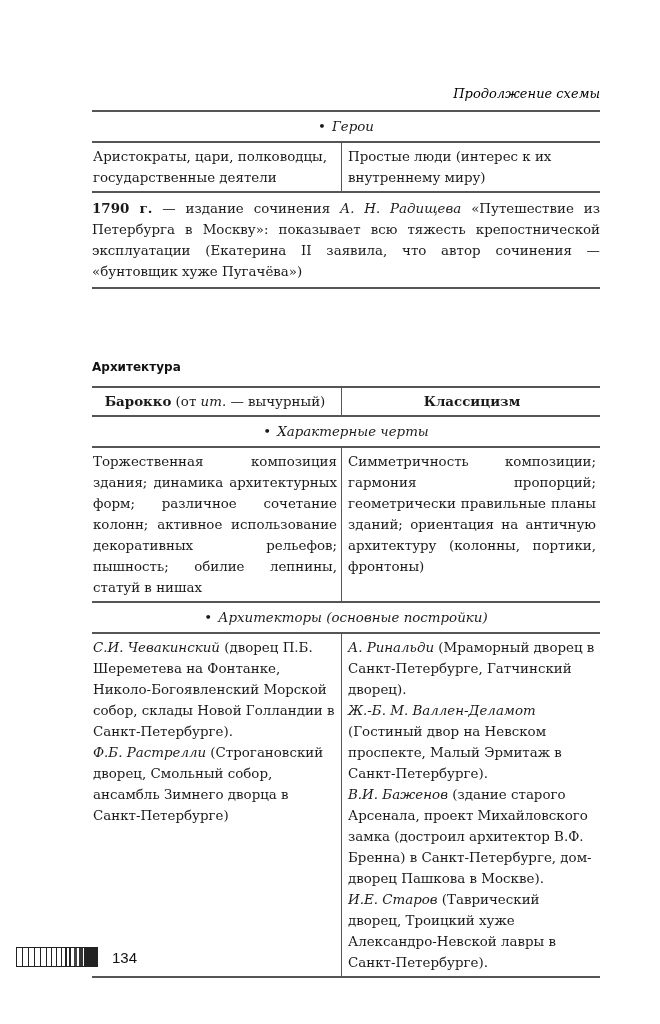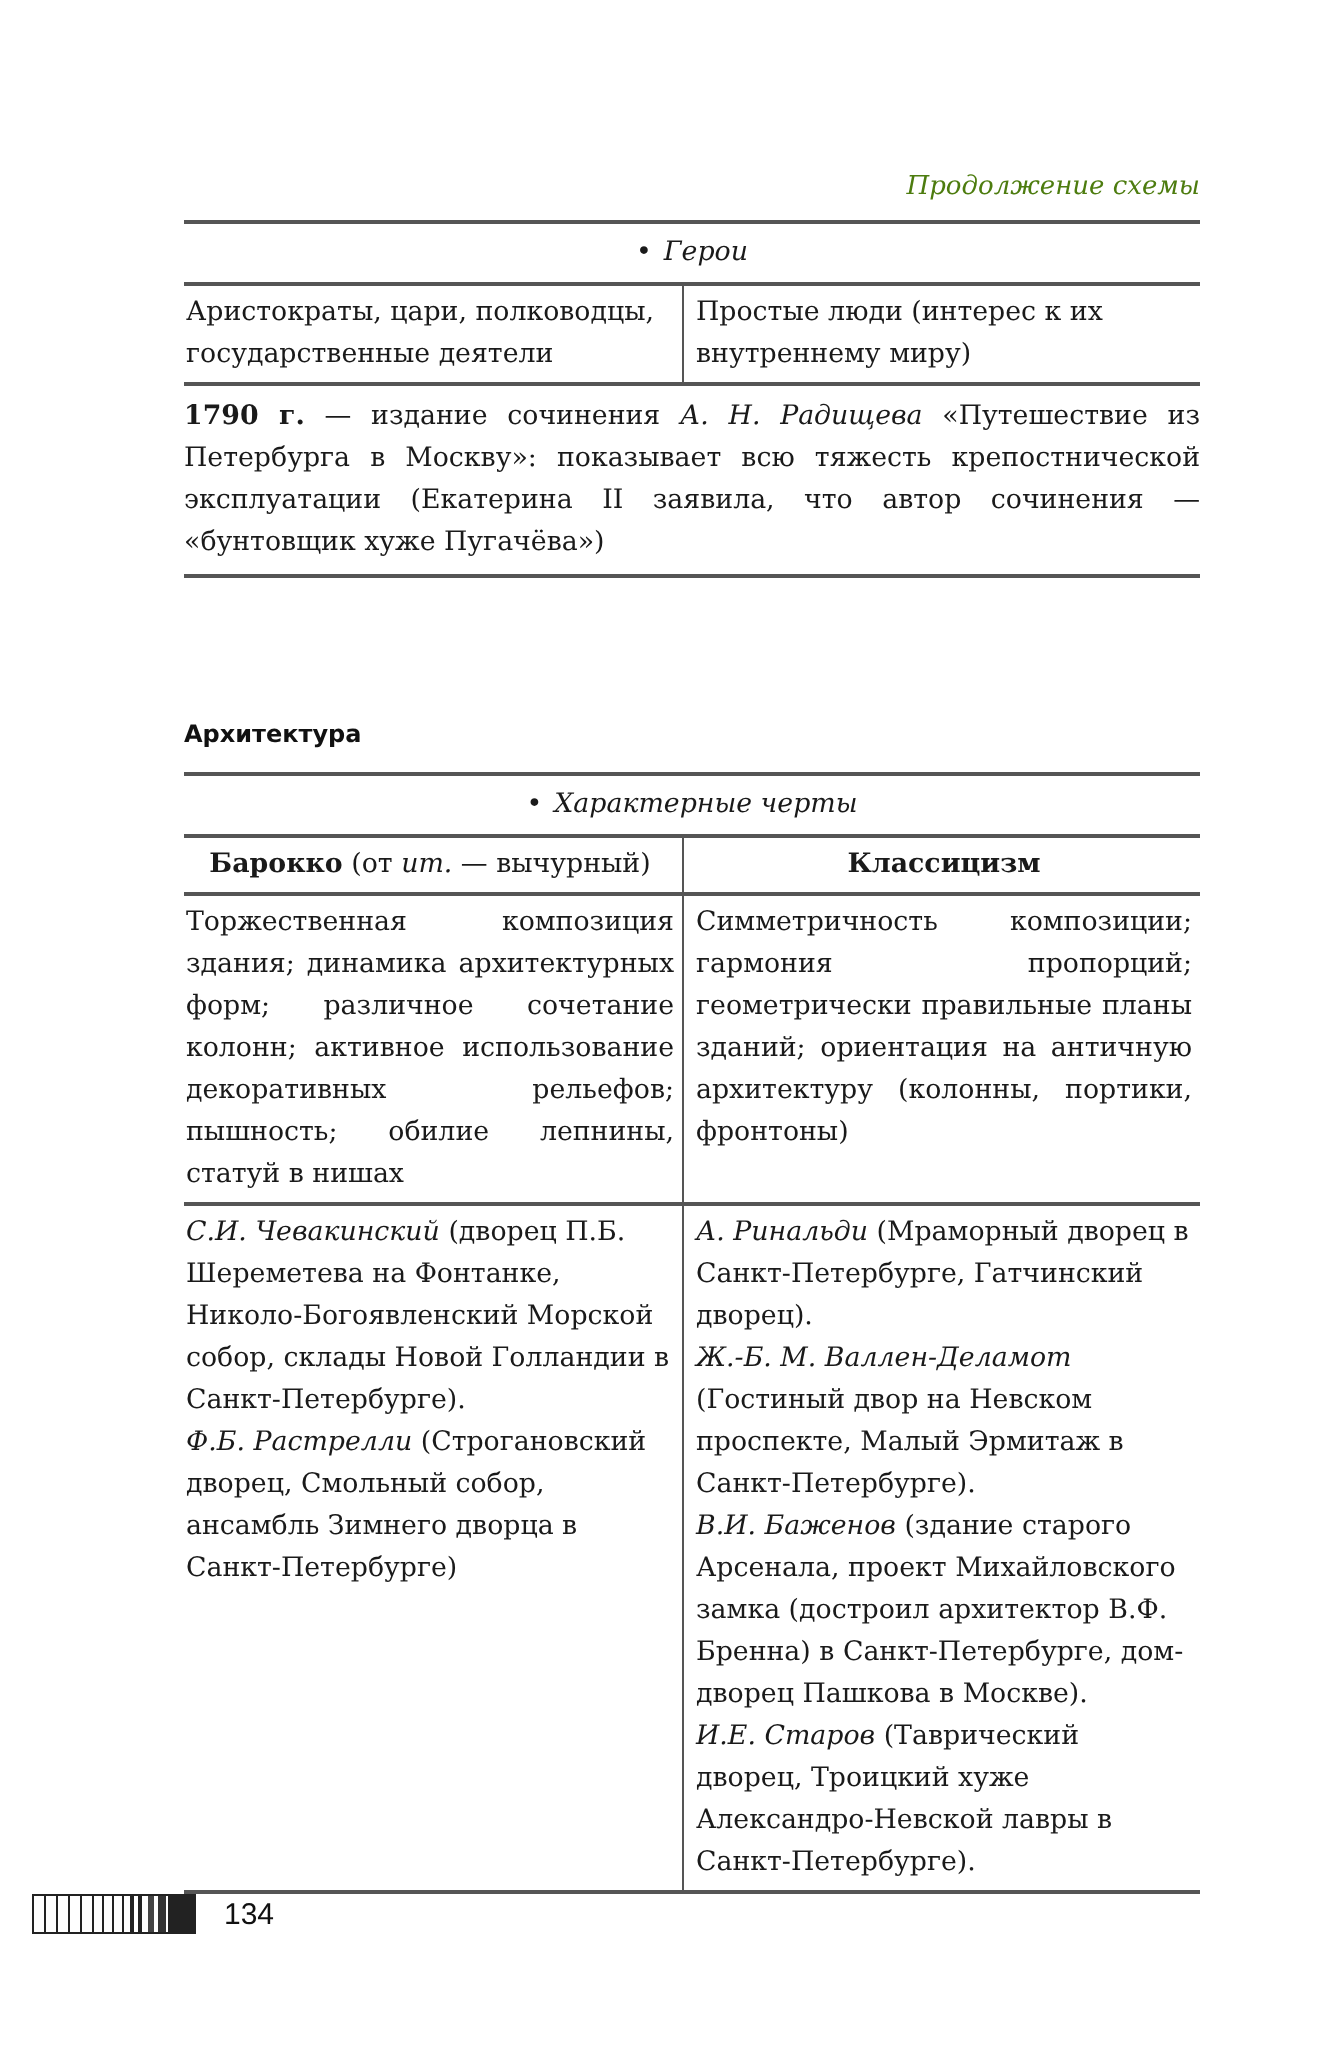--- a/index.html
+++ b/index.html
@@ -3,21 +3,21 @@
   <meta charset="utf-8">
   <style>
     html, body { margin: 0; padding: 0; background: #ffffff; }
     body {
       width: 660px; height: 1024px; position: relative; overflow: hidden;
       font-family: "DejaVu Serif", "Liberation Serif", serif;
       color: #1a1a1a;
     }
     .cont-label {
       position: absolute; left: 92px; top: 86px; width: 508px;
-      text-align: right; font-style: italic; font-size: 13px; color: #4d7c0f;
+      text-align: right; font-style: italic; font-size: 13px; color: #000000;
       font-family: "DejaVu Serif", serif;
     }
     table.scheme {
       position: absolute; left: 92px; width: 508px;
       border-collapse: collapse; font-size: 13.4px; line-height: 21px;
       font-family: "DejaVu Serif", serif;
     }
     table.scheme td {
       vertical-align: top; padding: 3px 4px 3px 1px;
       border-top: 2px solid #555; border-bottom: 2px solid #555;
@@ -68,33 +68,38 @@
     </td>
   </tr>
 </tbody>
   </table>
 
 <div class="section-title">Архитектура</div>
 
 <table class="scheme" style="top:386px;">
   <tbody>
       <tr>
-    <td class="center" colspan="2">
-      <span class="bullet">•</span><span>Характерные черты</span>
-    </td>
-  </tr>
-  <tr>
     <td class="left hdr">
       <span class="bold">Барокко</span><span style="font-weight:normal"> (от </span><span class="it" style="font-weight:normal">ит.</span><span style="font-weight:normal"> — вычурный)</span>
     </td>
     <td class="right hdr">Классицизм</td>
   </tr>
   <tr>
+    <td class="center" colspan="2">
+      <span class="bullet">•</span><span>Характерные черты</span>
+    </td>
+  </tr>
+  <tr>
     <td class="left just">Торжественная композиция здания; динамика архитектурных форм; различное сочетание колонн; активное использование декоративных рельефов; пышность; обилие лепнины, статуй в нишах</td>
     <td class="right just">Симметричность композиции; гармония пропорций; геометрически правильные планы зданий; ориентация на античную архитектуру (колонны, портики, фронтоны)</td>
+  </tr>
+  <tr>
+    <td class="center" colspan="2">
+      <span class="bullet">•</span><span>Архитекторы (основные постройки)</span>
+    </td>
   </tr>
   <tr>
     <td class="left">
       <div><span class="it">С.И. Чевакинский</span><span> (дворец П.Б. Шереметева на Фонтанке, Николо-Богоявленский Морской собор, склады Новой Голландии в Санкт-Петербурге).</span></div>
       <div><span class="it">Ф.Б. Растрелли</span><span> (Строгановский дворец, Смольный собор, ансамбль Зимнего дворца в Санкт-Петербурге)</span></div>
     </td>
     <td class="right">
       <div><span class="it">А. Ринальди</span><span> (Мраморный дворец в Санкт-Петербурге, Гатчинский дворец).</span></div>
       <div><span class="it">Ж.-Б. М. Валлен-Деламот</span><span> (Гостиный двор на Невском проспекте, Малый Эрмитаж в Санкт-Петербурге).</span></div>
       <div><span class="it">В.И. Баженов</span><span> (здание старого Арсенала, проект Михайловского замка (достроил архитектор В.Ф. Бренна) в Санкт-Петербурге, дом-дворец Пашкова в Москве).</span></div>

